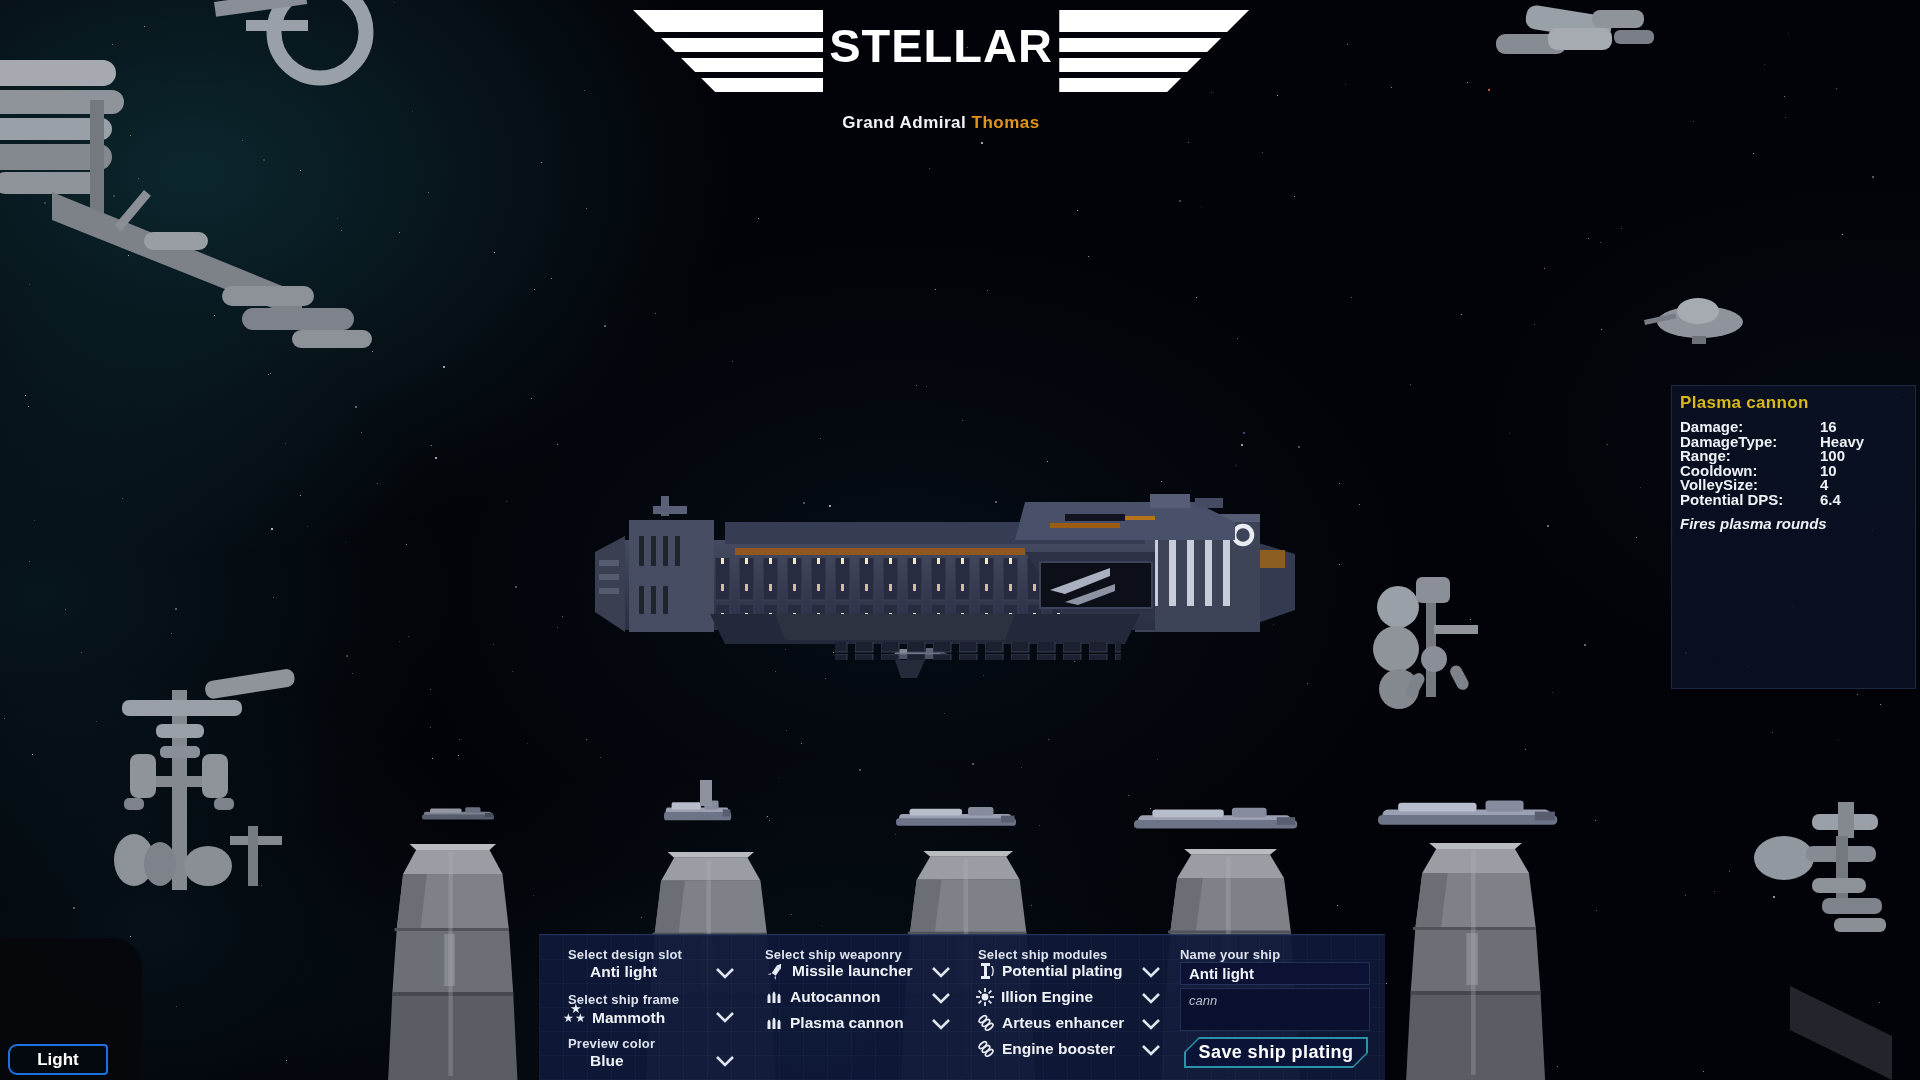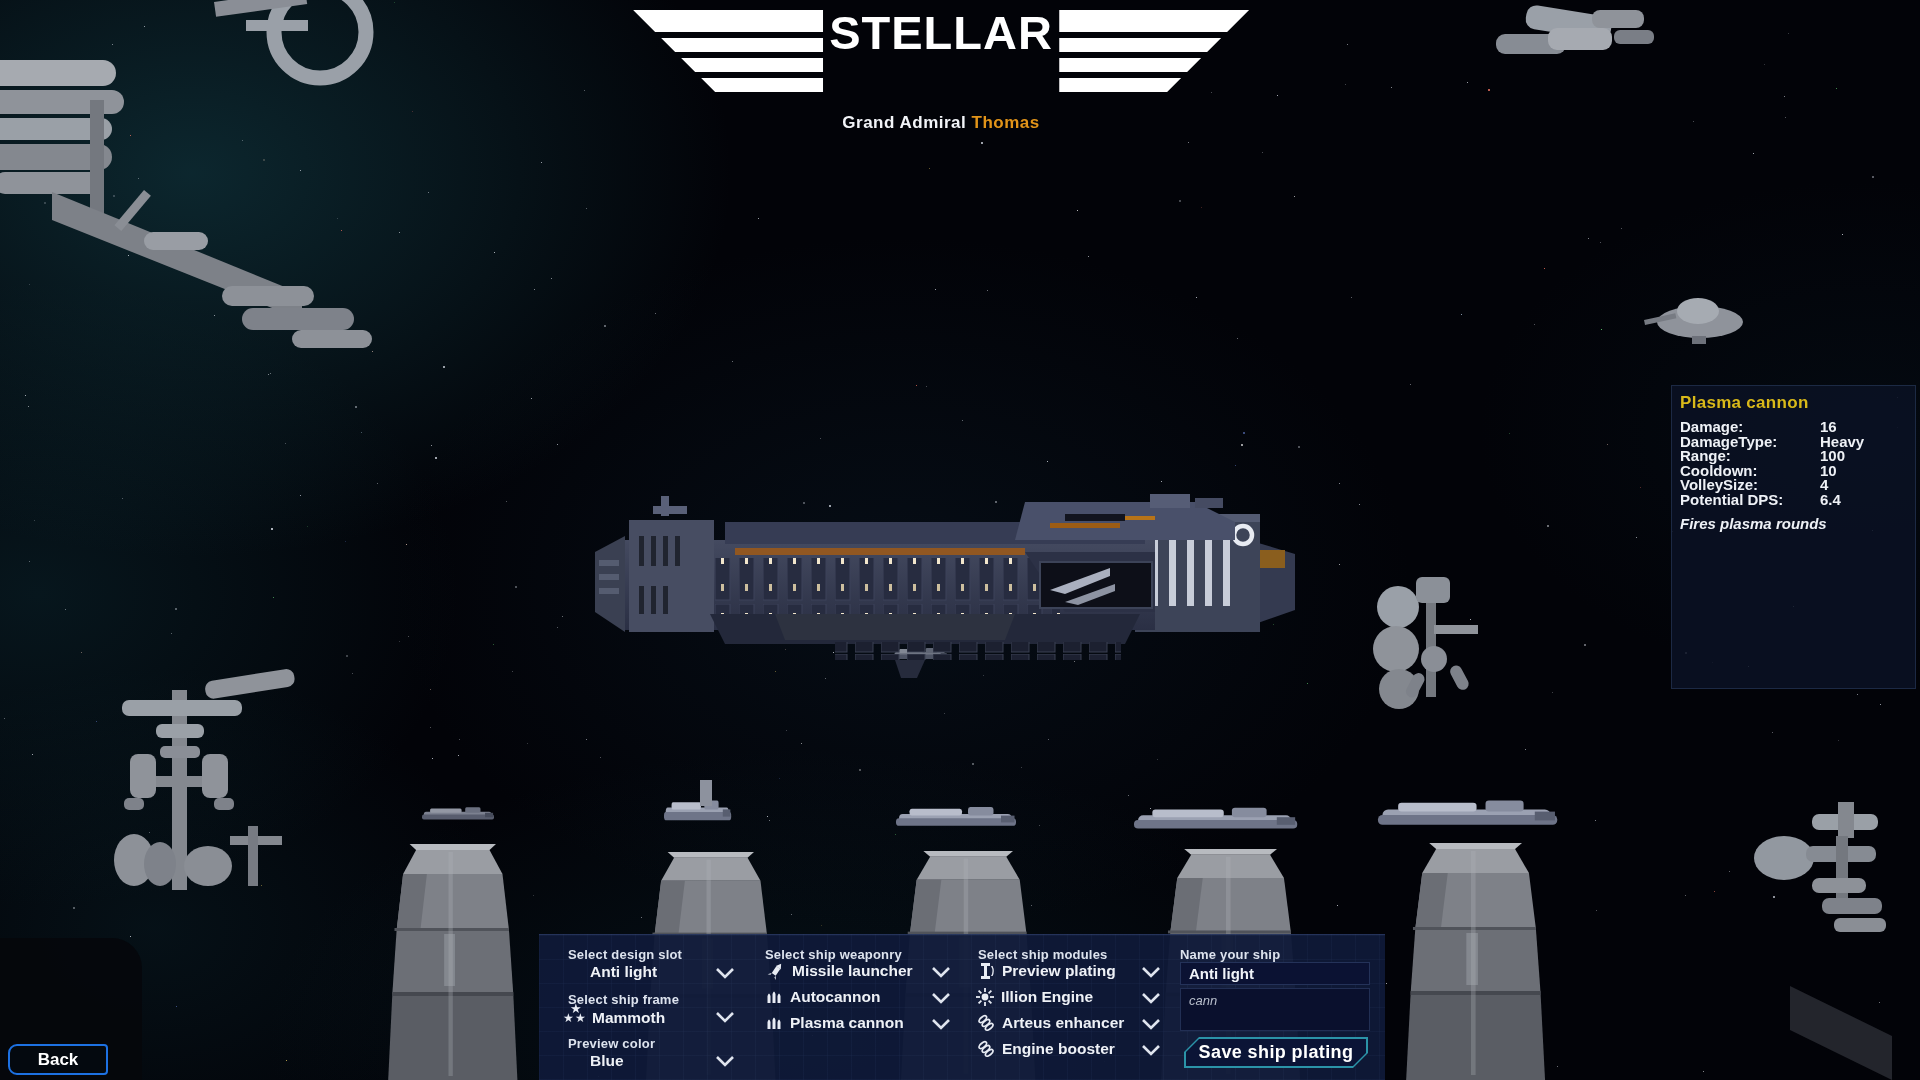--- a/index.html
+++ b/index.html
@@ -17,21 +17,21 @@
       radial-gradient(640px 420px at 97% 40%, rgba(10,30,44,.25), rgba(10,30,44,0) 60%);}
   #stars{position:absolute;inset:0;z-index:1;}
   #stars i{position:absolute;display:block;border-radius:50%;}
   .scene{position:absolute;inset:0;z-index:2;}
   .corner-blob{position:absolute;left:-34px;top:938px;width:176px;height:176px;border-radius:30px;
     background:#05070c;opacity:.95;z-index:3;}
 
   
   .logo{position:absolute;left:941px;top:6px;transform:translateX(-50%);z-index:10;
     display:flex;align-items:flex-start;gap:6px;}
-  .logo-text{display:flex;flex-direction:column;align-items:center;color:#fff;margin-top:4px;}
+  .logo-text{display:flex;flex-direction:column;align-items:center;color:#fff;margin-top:17px;}
   .logo-line1{font-weight:bold;font-size:47px;line-height:45px;letter-spacing:1px;}
   .logo-line2{font-weight:400;font-size:40px;line-height:41px;letter-spacing:4px;}
   .subtitle{position:absolute;left:941px;top:113px;transform:translateX(-50%);z-index:10;
     font-size:17px;font-weight:bold;color:#f2f4f8;white-space:nowrap;letter-spacing:.5px;}
   .subtitle .cmdr{color:#e29419;}
 
   
   .weapon-panel{position:absolute;left:1671px;top:385px;width:245px;height:304px;z-index:10;
     background:rgba(10,17,35,.88);border:1px solid rgba(80,110,160,.28);box-sizing:border-box;
     padding:7px 0 0 8px;color:#eef1f6;}
@@ -651,21 +651,21 @@
 
     <div class="dd-row" style="left:439px;top:27px;">
       <span class="icon">
         <svg width="17" height="18" viewBox="0 0 17 18" fill="#e8ecf4">
             <rect x="3" y="1" width="9" height="3"></rect>
             <rect x="6" y="4" width="3" height="10"></rect>
             <rect x="3" y="14" width="9" height="3"></rect>
             <path d="M13 4 Q16 9 13 14 L14.6 14 Q17 9 14.6 4 Z"></path>
           </svg>
       </span>
-      <span>Preview plating</span>
+      <span>Potential plating</span>
     </div>
     <svg class="dd-chevron" style="left:602px;top:31px;" viewBox="0 0 20 12">
         <polyline points="2,2 10,10 18,2" fill="none" stroke="#dfe4ee" stroke-width="2.6"></polyline>
       </svg>
 
     <div class="dd-row" style="left:437px;top:53px;">
       <span class="icon">
         <svg width="18" height="18" viewBox="0 0 18 18">
             <g stroke="#e8ecf4" stroke-width="1.8">
               <line x1="9" y1="0" x2="9" y2="4"></line>
@@ -720,14 +720,14 @@
 
     <div class="dp-label" style="left:641px;top:12px;">Name your ship</div>
     <input class="name-input" type="text" value="Anti light" style="">
     <textarea class="desc-input" style="">cann</textarea>
     <button class="save-btn">
       <span class="inner"></span>
       <span class="cap">Save ship plating</span>
     </button>
   </section>
 
-  <button class="back-btn">Back</button>
+  <button class="back-btn">Light</button>
 </div>
 
 </body></html>

